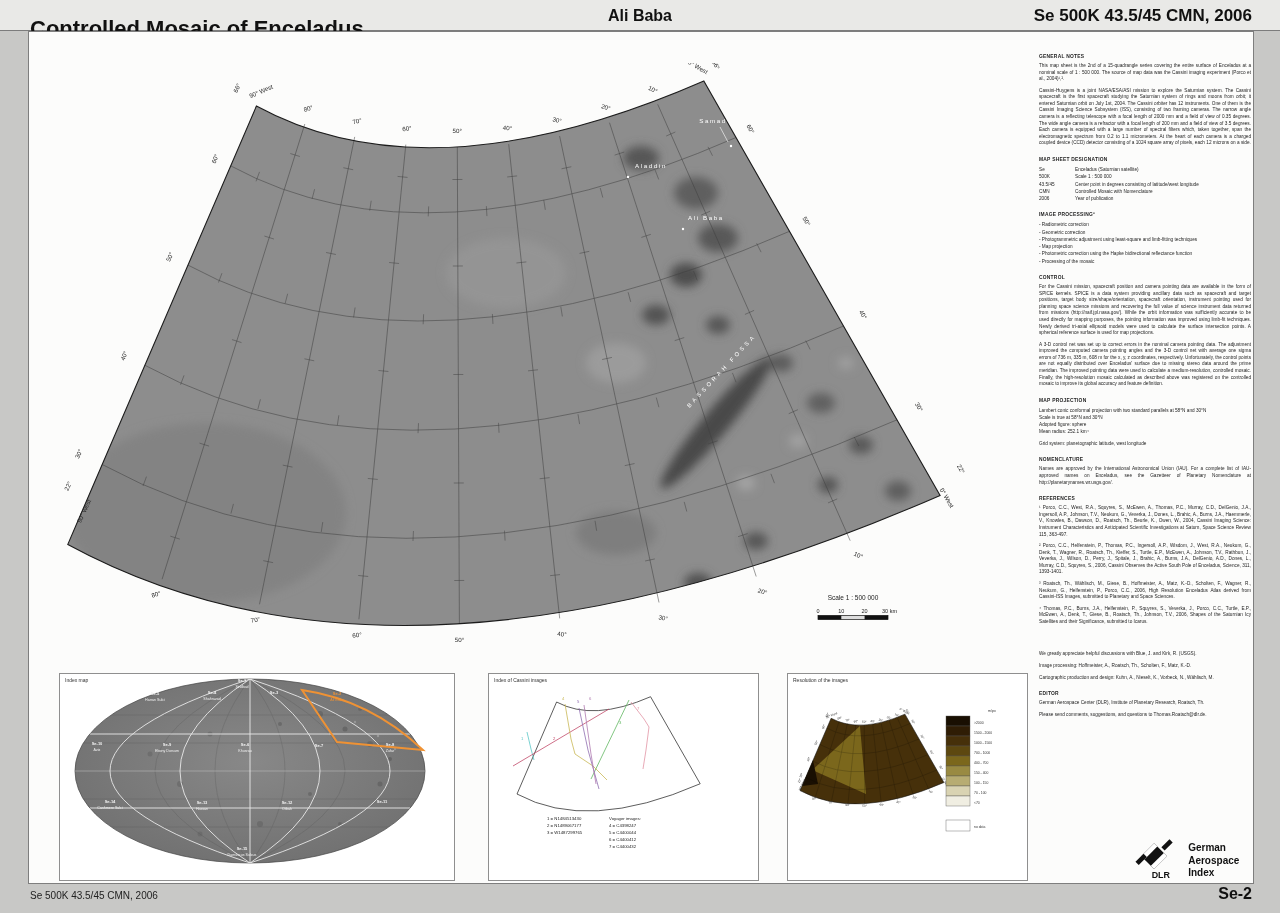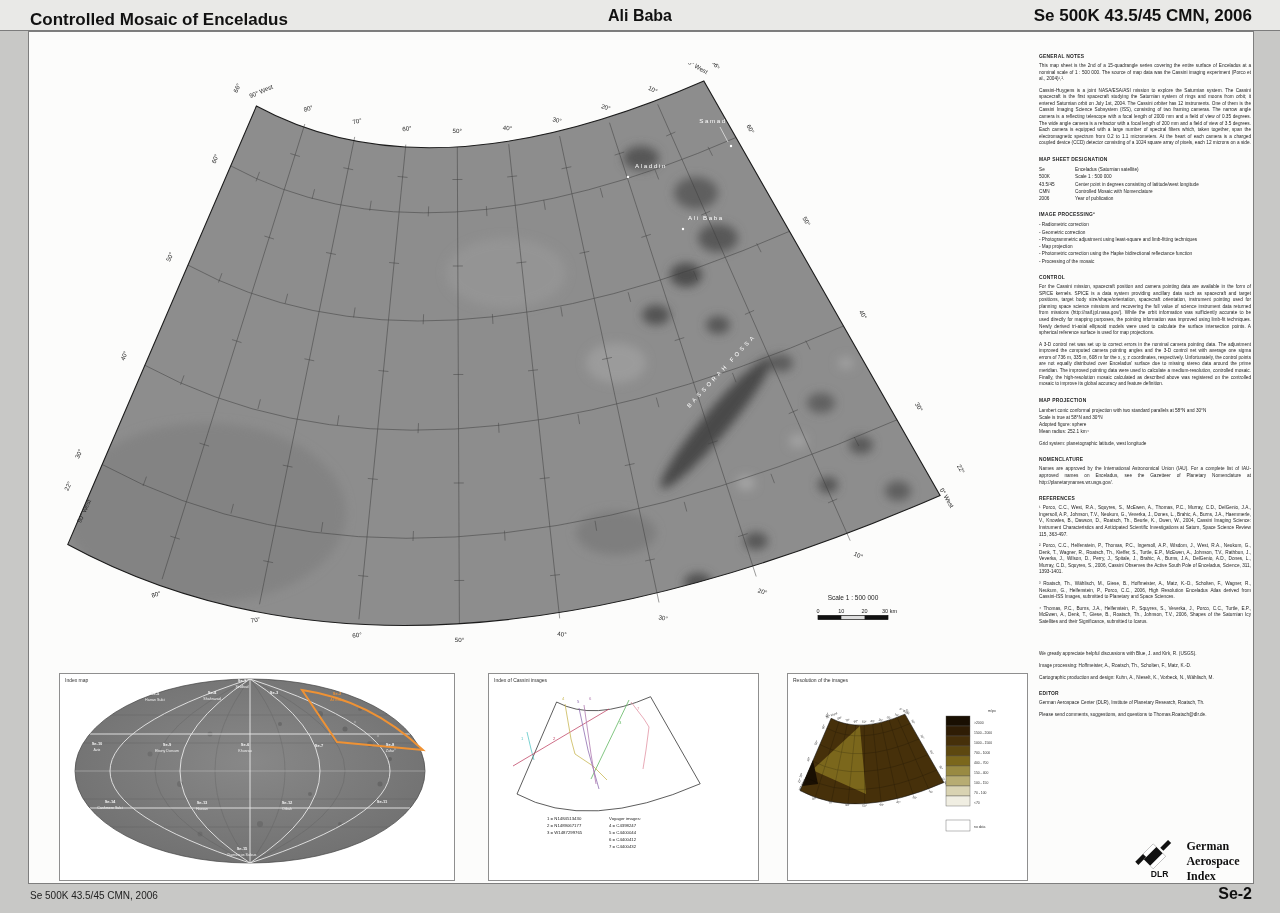--- a/index.html
+++ b/index.html
@@ -1,20 +1,20 @@
 <!DOCTYPE html>
 <html><head>
 <meta charset="utf-8">
 <style>
   html,body{margin:0;padding:0;}
   body{width:1280px;height:913px;overflow:hidden;background:#c8c8c6;
        font-family:"Liberation Sans","DejaVu Sans",sans-serif;color:#111;}
   .header{position:absolute;left:0;top:0;width:1280px;height:30px;background:#e9e9e7;
           border-bottom:1px solid #7c7c7c;}
-  .h-left{position:absolute;left:30px;top:10px;font-size:17px;font-weight:bold;}
+  .h-left{position:absolute;left:30px;top:16px;font-size:22px;font-weight:bold;}
   .h-center{position:absolute;left:50%;transform:translateX(-50%);top:7px;font-size:16px;font-weight:bold;}
   .h-right{position:absolute;right:28px;top:6px;font-size:17px;font-weight:bold;}
   .sheet{position:absolute;left:28px;top:31px;width:1224px;height:851px;background:#fcfcfb;
          border:1px solid #7e7e7e;}
   .footer{position:absolute;left:0;top:883px;width:1280px;height:30px;}
   .f-left{position:absolute;left:30px;top:7px;font-size:10px;color:#222;}
   .f-right{position:absolute;right:28px;top:2px;font-size:16px;font-weight:bold;color:#111;}
   #map-svg{position:absolute;left:27px;top:31px;}
   svg text{font-family:"Liberation Sans","DejaVu Sans",sans-serif;}
   .panel{position:absolute;background:#ffffff;border:1px solid #8f8f8f;}
@@ -26,21 +26,21 @@
   #notes-col .nh{font-weight:bold;font-size:4.9px;letter-spacing:.25px;margin:10px 0 4px;}
   #notes-col .nh:first-child{margin-top:0;}
   #notes-col .np{margin:0 0 5px;text-align:justify;line-height:1.4;}
   #notes-col .nl{line-height:1.5;}
   #notes-col .nb{line-height:1.55;}
   #notes-col .term{display:flex;line-height:1.55;}
   #notes-col .term .t{width:36px;flex:none;}
   #notes-col .gap{height:6px;}
   .ack{margin-top:26px;}
   .dlr{position:absolute;left:1100px;top:806px;display:flex;align-items:center;gap:9px;}
-  .dlr .org{font-size:12px;font-weight:bold;line-height:1.25;color:#111;font-family:Liberation Serif, serif;}
+  .dlr .org{font-size:10px;font-weight:bold;line-height:1.25;color:#111;}
 </style>
 </head>
 <body>
 
 <div class="header">
   <span class="h-left">Controlled Mosaic of Enceladus</span>
   <span class="h-center">Ali Baba</span>
   <span class="h-right">Se 500K 43.5/45 CMN, 2006</span>
 </div>
 

